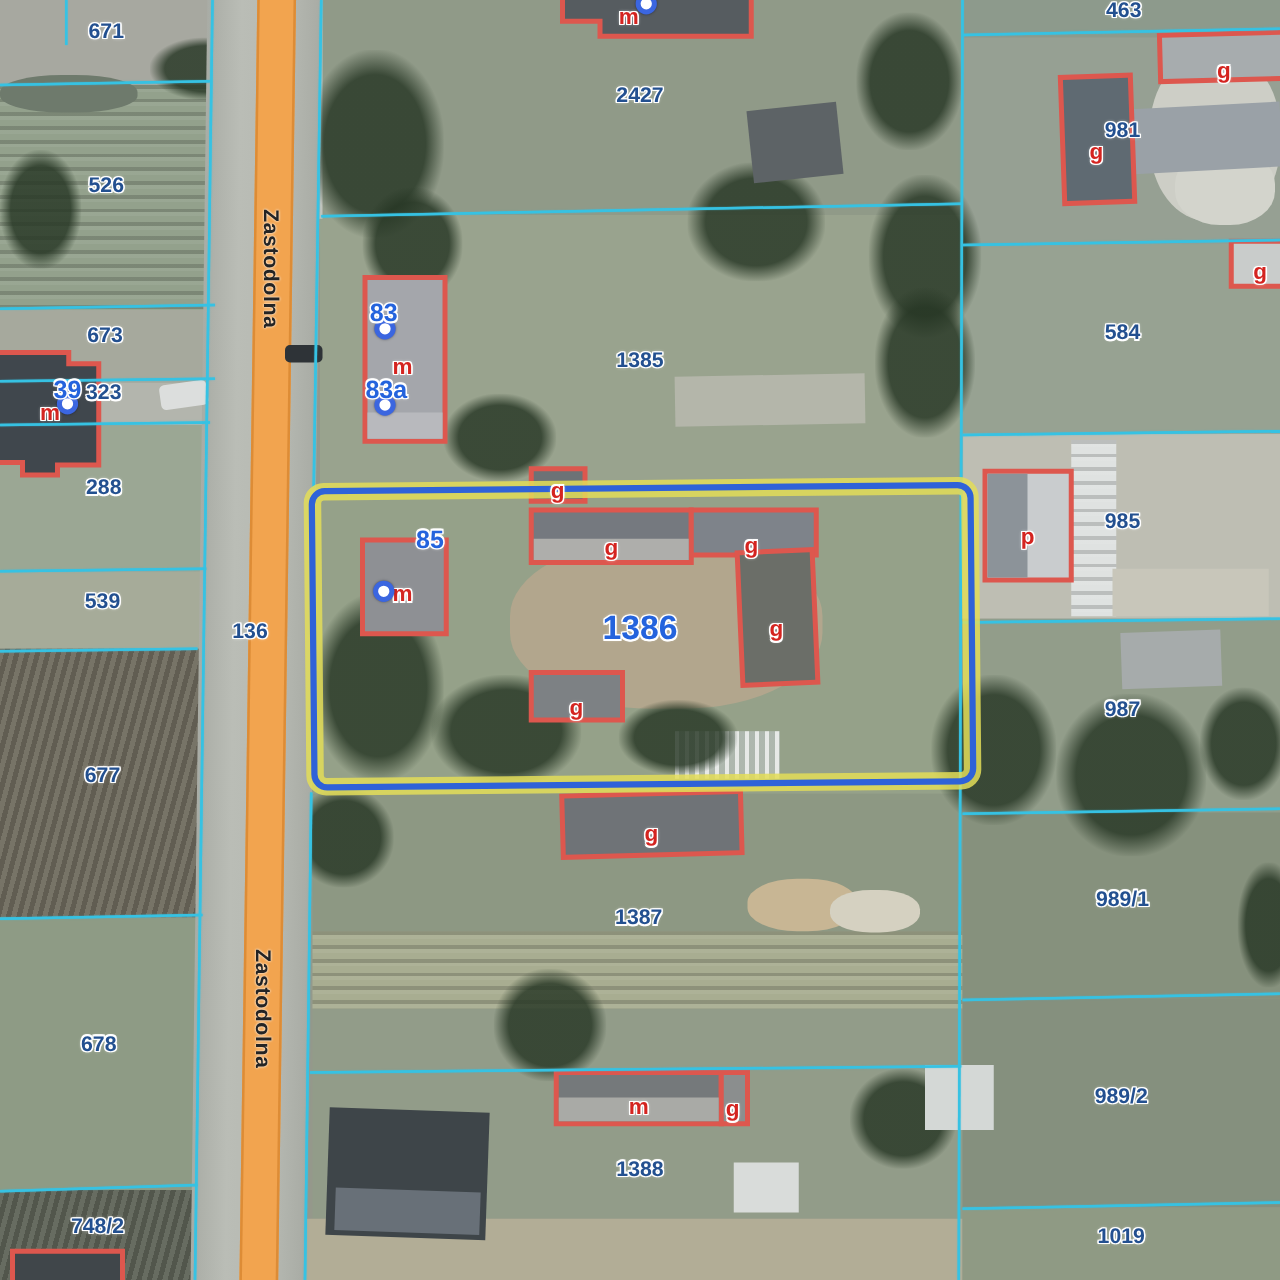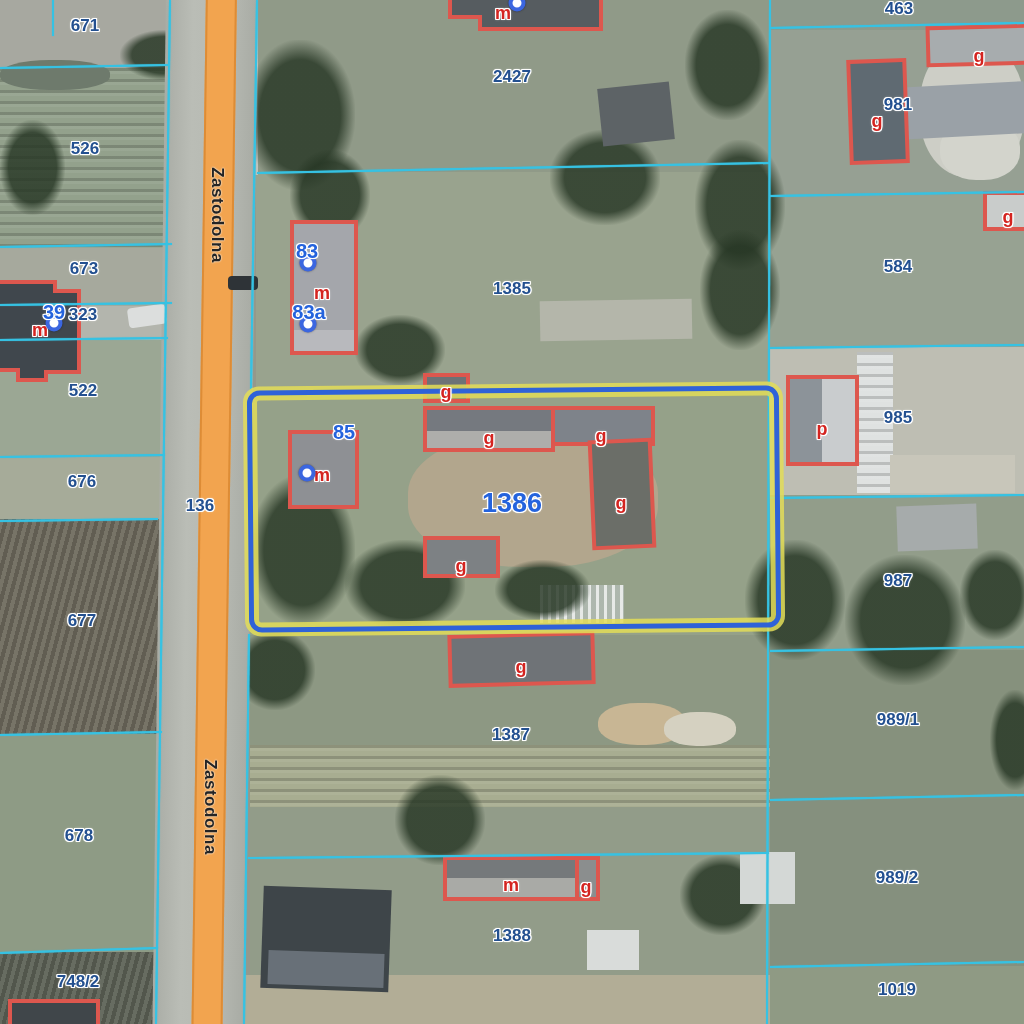--- a/index.html
+++ b/index.html
@@ -172,35 +172,35 @@
   <div id="hl-outer">
     <div id="hl-inner"></div>
   </div>
 
   <div class="layer" id="labels">
     <div class="lbl sel" style="left:512px;top:503px;">1386</div>
   <div class="lbl parcel" style="left: 85px; top: 25px;">671</div>
       <div class="lbl parcel" style="left: 85px; top: 148px;">526</div>
       <div class="lbl parcel" style="left: 84px; top: 268px;">673</div>
       <div class="lbl parcel" style="left: 83px; top: 314px;">323</div>
-      <div class="lbl parcel" style="left: 83px; top: 390px;">522</div>
-      <div class="lbl parcel" style="left: 82px; top: 481px;">676</div>
+      <div class="lbl parcel" style="left: 83px; top: 390px;">288</div>
+      <div class="lbl parcel" style="left: 82px; top: 481px;">539</div>
       <div class="lbl parcel" style="left: 82px; top: 620px;">677</div>
       <div class="lbl parcel" style="left: 79px; top: 835px;">678</div>
       <div class="lbl parcel" style="left: 78px; top: 981px;">748/2</div>
       <div class="lbl parcel" style="left: 200px; top: 505px;">136</div>
       <div class="lbl parcel" style="left: 512px; top: 76px;">2427</div>
       <div class="lbl parcel" style="left: 512px; top: 276px; margin-top: 12px;">1385</div>
       <div class="lbl parcel" style="left: 511px; top: 734px;">1387</div>
       <div class="lbl parcel" style="left: 512px; top: 935px;">1388</div>
       <div class="lbl parcel" style="left: 899px; top: 8px;">463</div>
       <div class="lbl parcel" style="left: 898px; top: 104px;">981</div>
       <div class="lbl parcel" style="left: 898px; top: 266px;">584</div>
       <div class="lbl parcel" style="left: 898px; top: 417px;">985</div>
-      <div class="lbl parcel" style="left: 898px; top: 567px; margin-top: 13px;">987</div>
+      <div class="lbl parcel" style="left: 898px; top: 567px;">987</div>
       <div class="lbl parcel" style="left: 898px; top: 719px;">989/1</div>
       <div class="lbl parcel" style="left: 897px; top: 877px;">989/2</div>
       <div class="lbl parcel" style="left: 897px; top: 989px;">1019</div>
       <div class="lbl bld" style="left: 503px; top: 13px;">m</div>
       <div class="lbl bld" style="left: 979px; top: 56px;">g</div>
       <div class="lbl bld" style="left: 877px; top: 121px;">g</div>
       <div class="lbl bld" style="left: 1008px; top: 217px;">g</div>
       <div class="lbl bld" style="left: 322px; top: 293px;">m</div>
       <div class="lbl bld" style="left: 40px; top: 330px;">m</div>
       <div class="lbl bld" style="left: 446px; top: 392px;">g</div>

